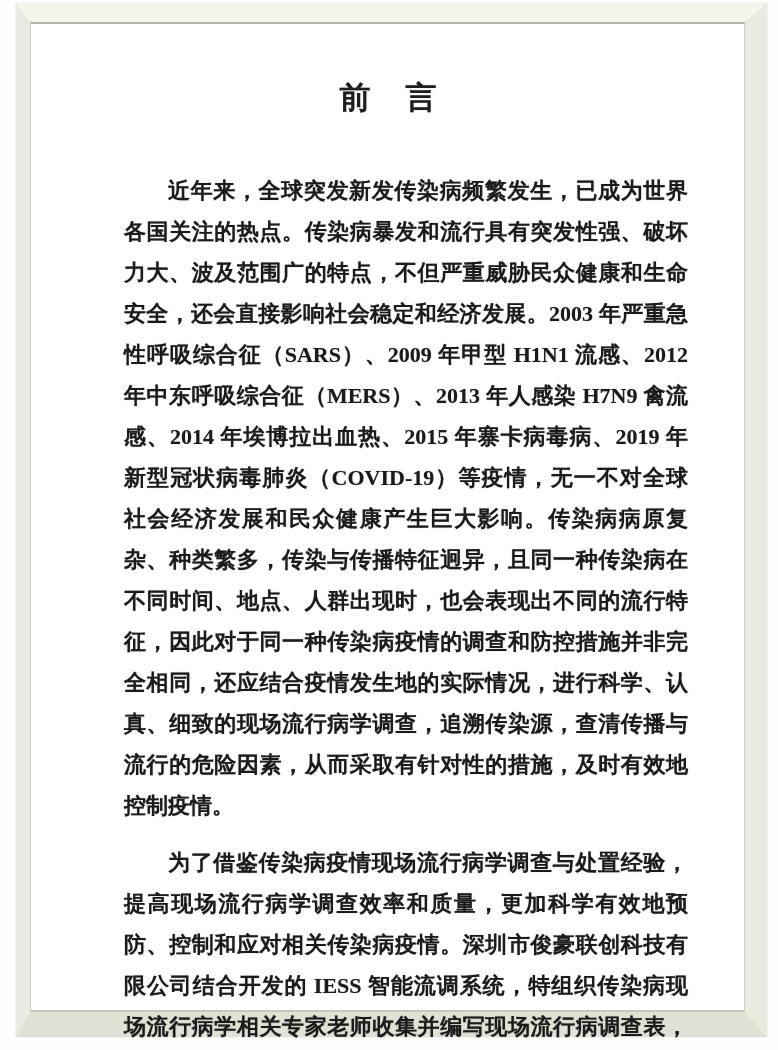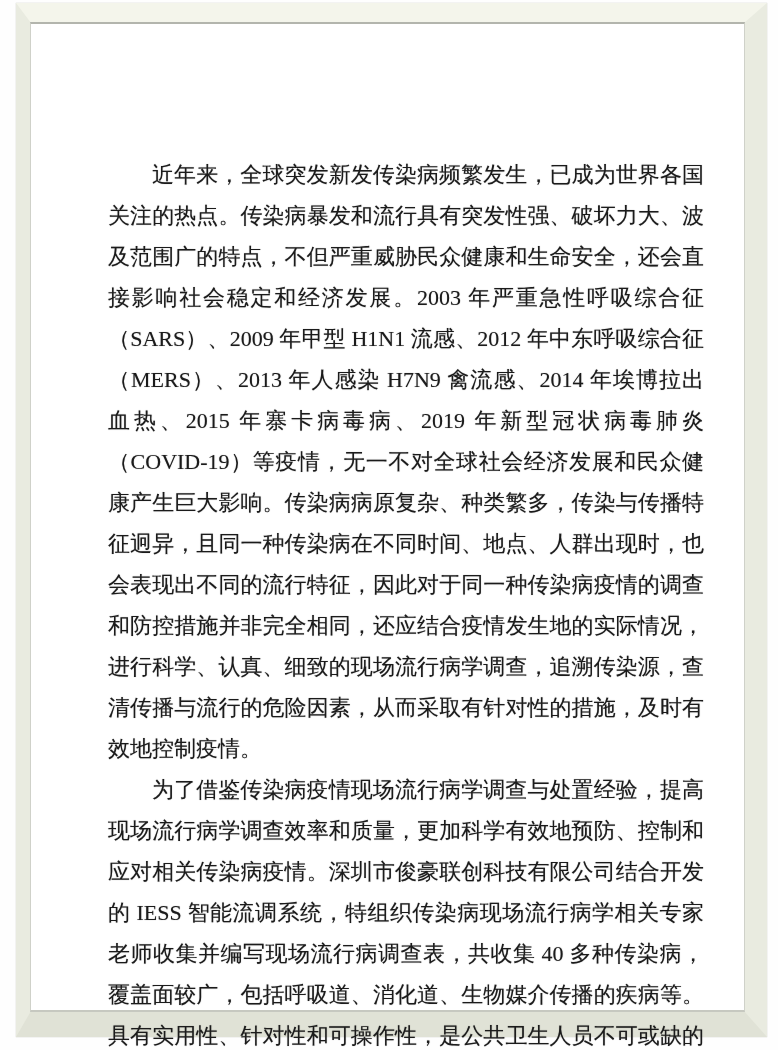--- a/index.html
+++ b/index.html
@@ -68,28 +68,30 @@
     left: 108px;
     width: 596px;
     color: #1b1b1b;
     font-size: 22px;
     line-height: 41px;
     text-align: justify;
     text-justify: inter-ideograph;
     text-shadow: 0 0 1px rgba(25,25,25,0.45);
   }
   .doc-body p {
-    margin: 0;
+    margin: 16px;
     text-indent: 2em;
+    font-weight: bold;
   }
 </style>
 </head>
 <body>
 
 <div class="scan">
   <div class="frame"></div>
 
+  <h1 class="doc-title">前　言</h1>
 
   <div class="doc-body">
     <p>近年来，全球突发新发传染病频繁发生，已成为世界各国关注的热点。传染病暴发和流行具有突发性强、破坏力大、波及范围广的特点，不但严重威胁民众健康和生命安全，还会直接影响社会稳定和经济发展。2003 年严重急性呼吸综合征（SARS）、2009 年甲型 H1N1 流感、2012 年中东呼吸综合征（MERS）、2013 年人感染 H7N9 禽流感、2014 年埃博拉出血热、2015 年寨卡病毒病、2019 年新型冠状病毒肺炎（COVID-19）等疫情，无一不对全球社会经济发展和民众健康产生巨大影响。传染病病原复杂、种类繁多，传染与传播特征迥异，且同一种传染病在不同时间、地点、人群出现时，也会表现出不同的流行特征，因此对于同一种传染病疫情的调查和防控措施并非完全相同，还应结合疫情发生地的实际情况，进行科学、认真、细致的现场流行病学调查，追溯传染源，查清传播与流行的危险因素，从而采取有针对性的措施，及时有效地控制疫情。</p>
     <p>为了借鉴传染病疫情现场流行病学调查与处置经验，提高现场流行病学调查效率和质量，更加科学有效地预防、控制和应对相关传染病疫情。深圳市俊豪联创科技有限公司结合开发的 IESS 智能流调系统，特组织传染病现场流行病学相关专家老师收集并编写现场流行病调查表，共收集 40 多种传染病，覆盖面较广，包括呼吸道、消化道、生物媒介传播的疾病等。具有实用性、针对性和可操作性，是公共卫生人员不可或缺的参考资料。</p>
   </div>
 </div>
 
 </body></html>

